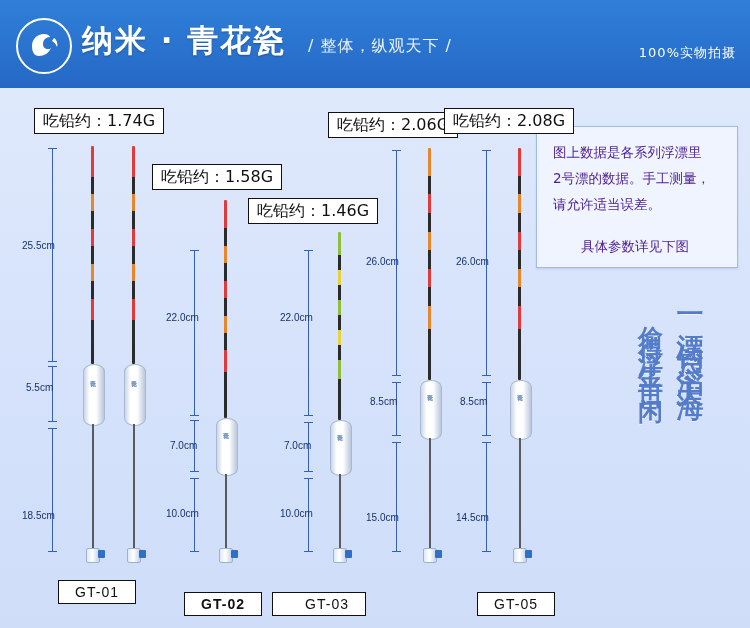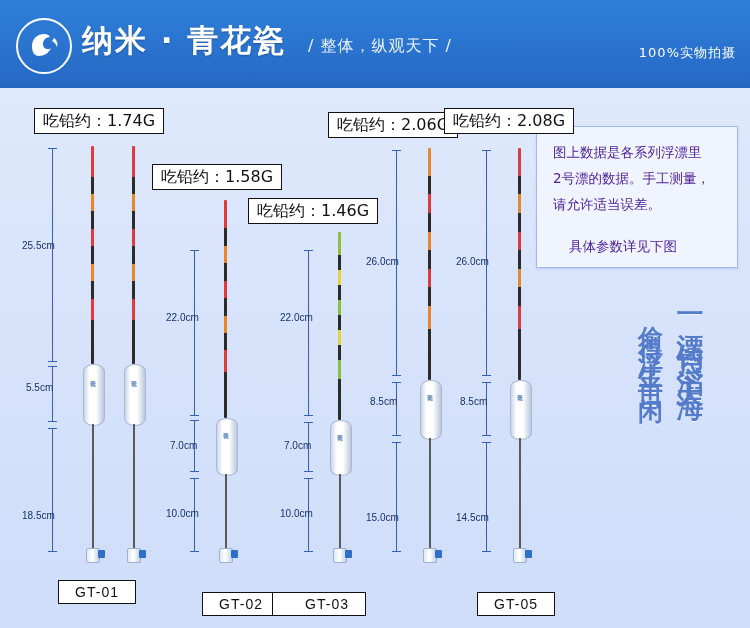--- a/index.html
+++ b/index.html
@@ -49,21 +49,21 @@
   .infobox{
     position:absolute;left:536px;top:126px;width:200px;height:140px;
     background:#eff4fe;border:1px solid #9fbbe6;
     box-shadow:0 1px 2px rgba(60,90,140,.18);
   }
   .infobox p{
     margin:4px;color:#4c1d95;font-size:13.5px;line-height:22px;
     font-family:"DejaVu Sans",sans-serif;
   }
   .infobox .pad{padding:10px 12px 0 12px;}
-  .infobox .line2{padding:12px 12px 0 28px;}
+  .infobox .line2{padding:12px 12px 0 8px;text-align:center;}
   
   .calli{
     position:absolute;color:#4a74c8;font-weight:bold;
     font-family:"DejaVu Sans",serif;
     writing-mode:vertical-rl;text-orientation:upright;
     letter-spacing:12px;
     text-shadow:0 1px 0 rgba(255,255,255,.6);
     opacity:.92;
   }
   .calli.c1{left:672px;top:300px;font-size:27px;}
@@ -292,18 +292,18 @@
   </div>
   <div class="mtext" style="left:460px;top:396px;">8.5cm</div>
 
   <div class="measure" style="left:486px;top:442px;height:110px;">
     <div class="cap capT"></div>
       <div class="cap capB"></div>
   </div>
   <div class="mtext" style="left:456px;top:512px;">14.5cm</div>
 
   <div class="modellabel" style="left:58px;top:580px;">GT-01</div>
-  <div class="modellabel" style="left:202px;top:592px;">GT-02</div>
+  <div class="modellabel" style="left:184px;top:592px;font-weight:bold;">GT-02</div>
   <div class="modellabel" style="left:272px;top:592px;padding-left:16px;">GT-03</div>
   <div class="modellabel" style="left:371px;top:628px;margin-left:44px;">GT-04</div>
   <div class="modellabel" style="left:461px;top:592px;margin-left:16px;">GT-05</div>
 
 </div>
 
 </body></html>

